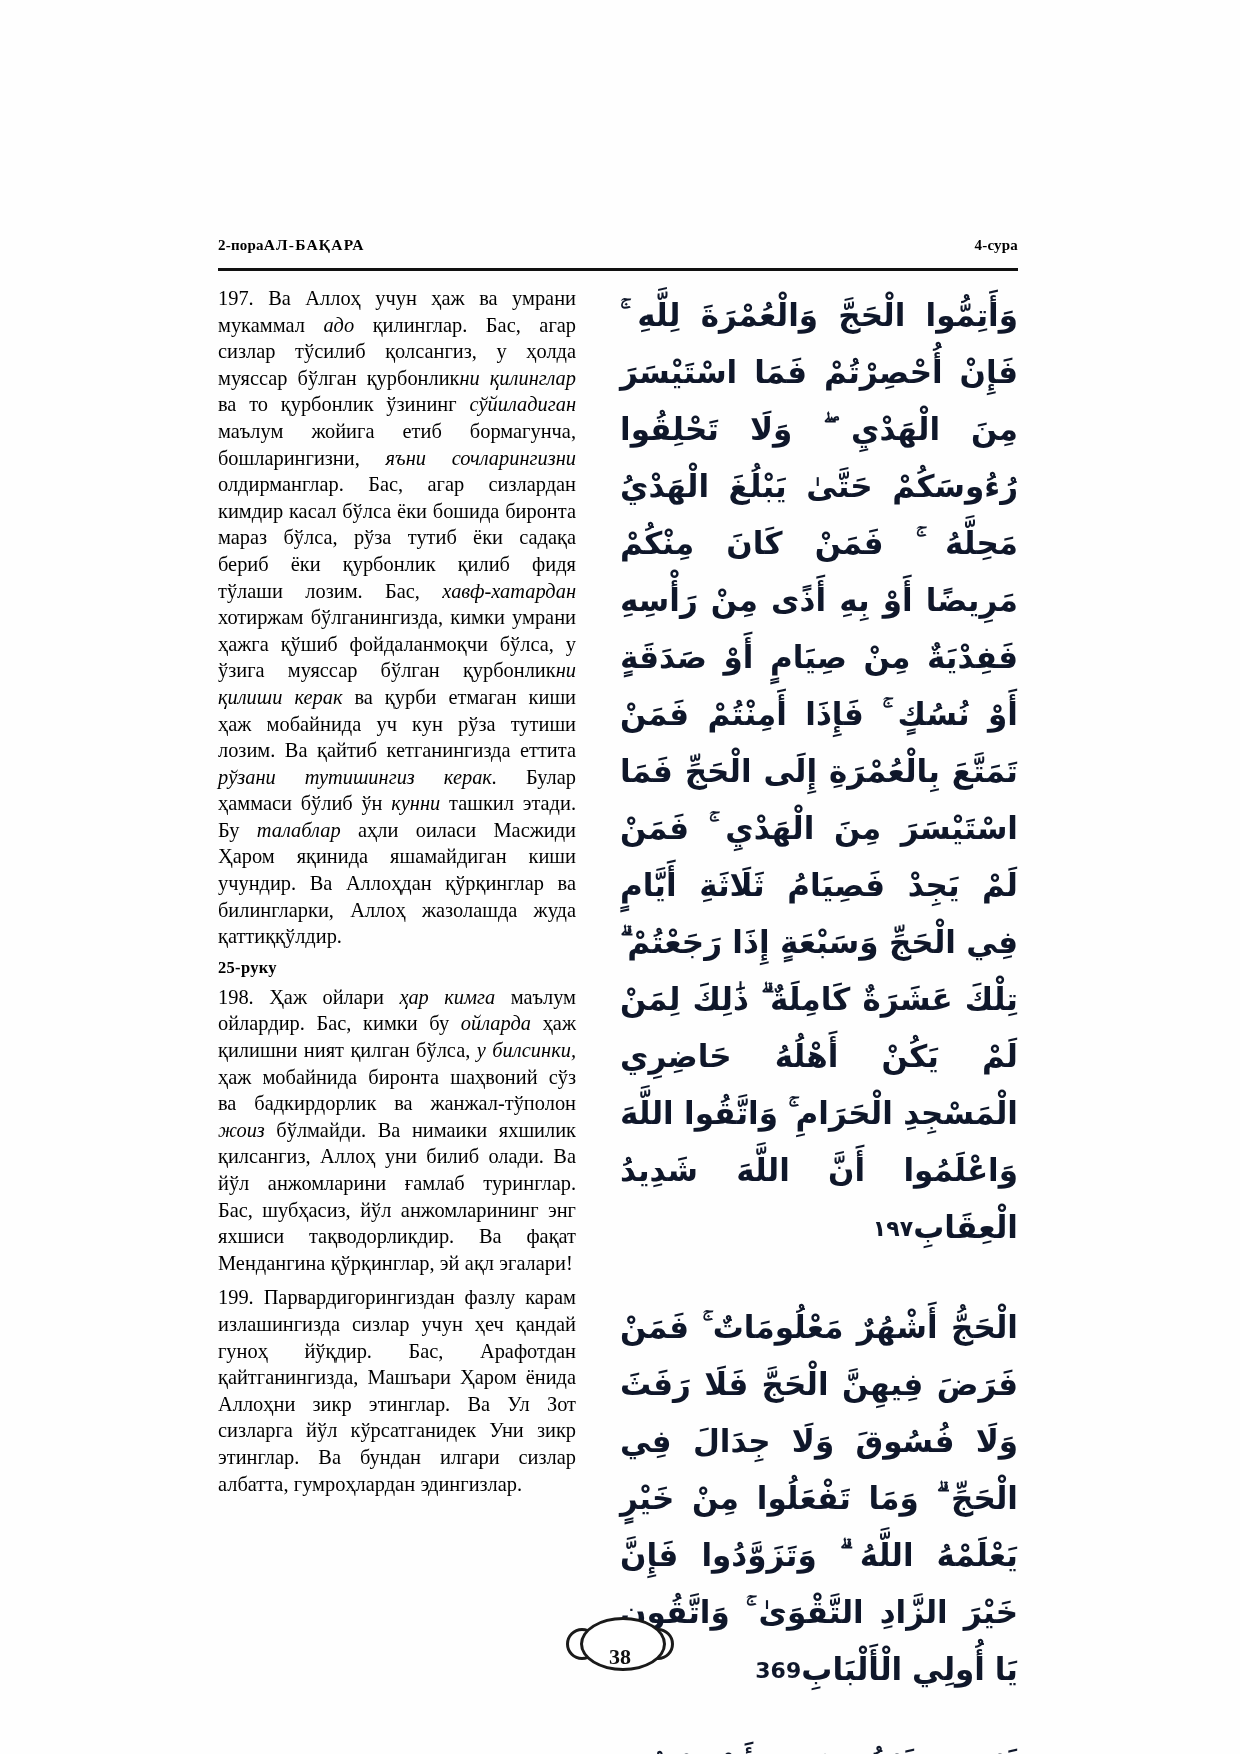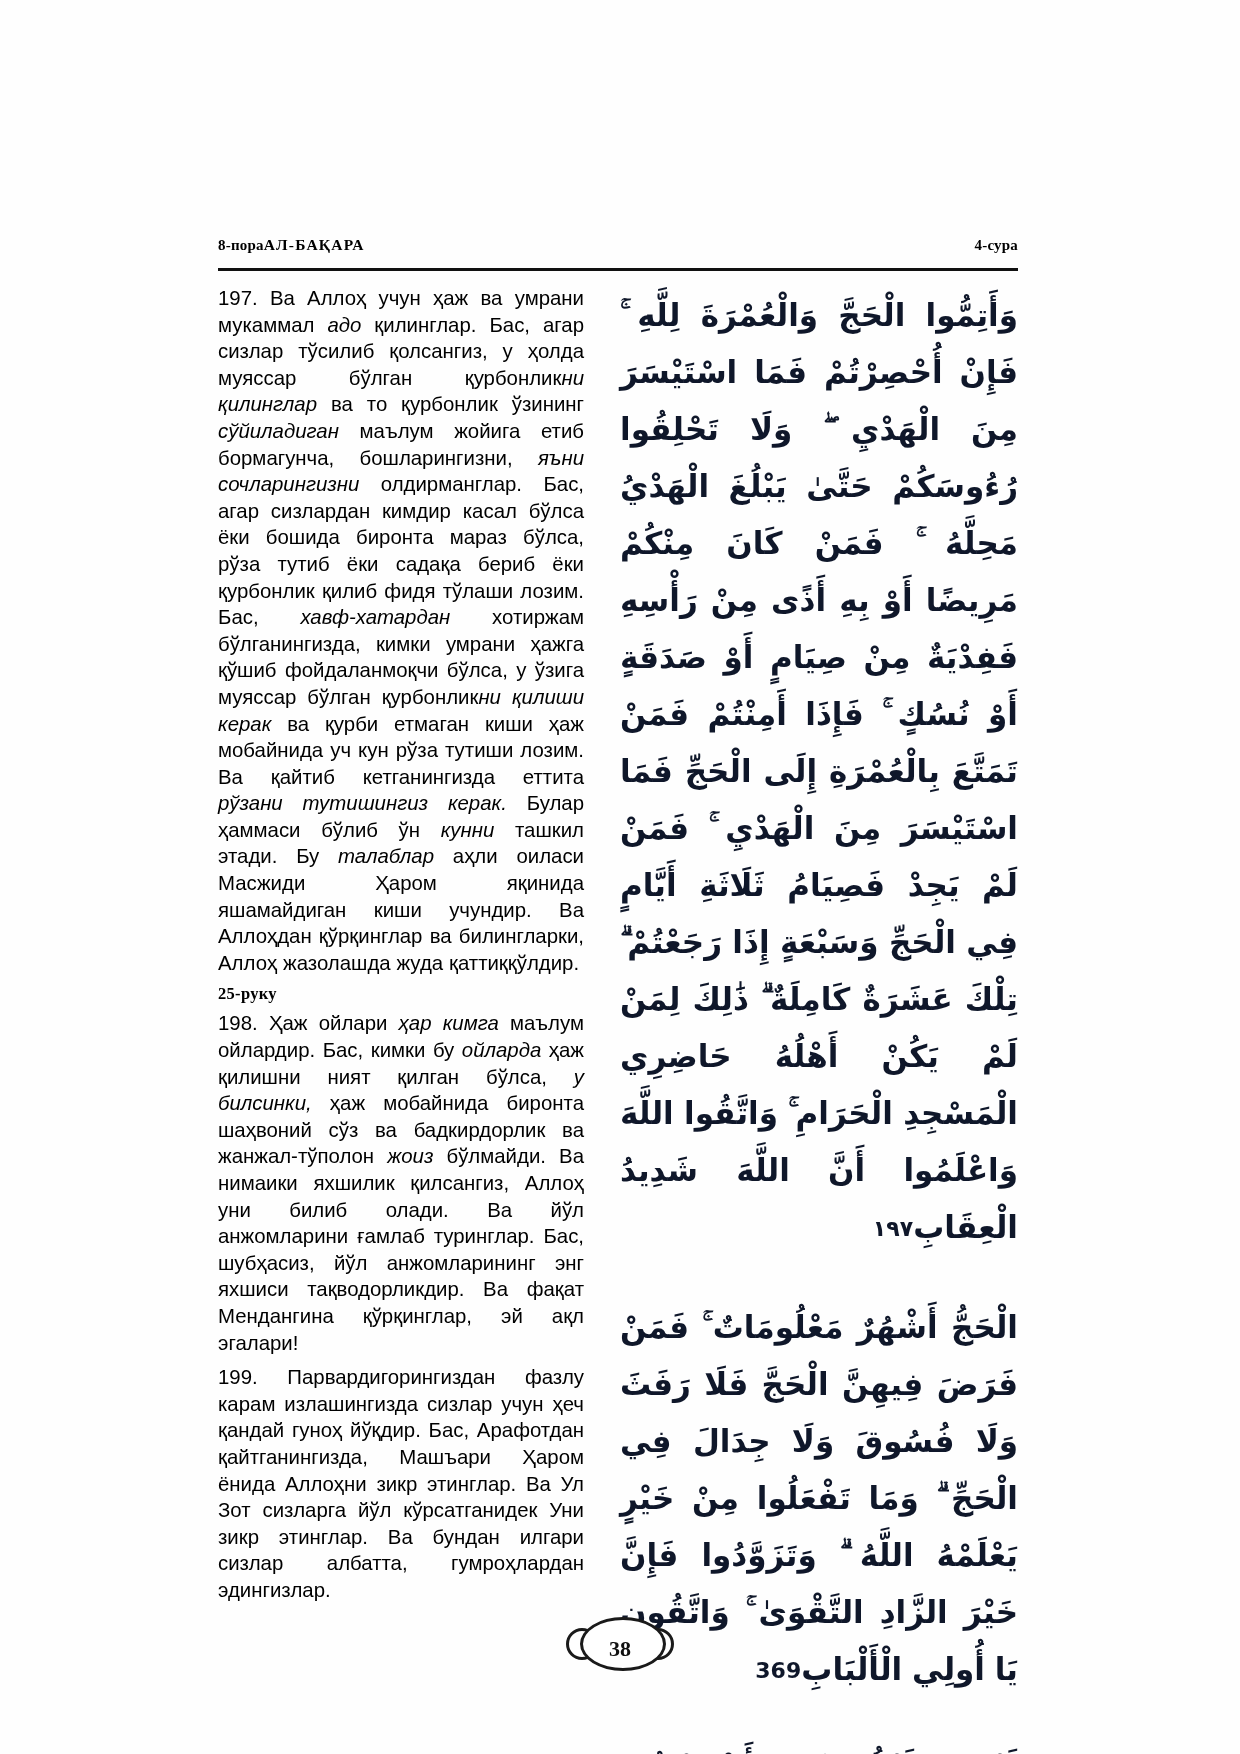--- a/index.html
+++ b/index.html
@@ -70,26 +70,26 @@
 
   .col-right {
     position: absolute;
     left: 402px;
     top: 0;
     width: 398px;
   }
 
   
   .tr-para {
-    font-family: Liberation Sans, sans-serif;
+    font-family: Liberation Serif, serif;
     font-size: 20.4px;
     line-height: 26.6px;
     text-align: justify;
     text-justify: inter-word;
-    margin: 0 4px 8px 0;
+    margin: 0 12px 8px 0;
     hyphens: manual;
     word-spacing: 0.2px;
   }
   .tr-para em { font-style: italic; }
 
   .ruku-head {
     text-align: left;
     font-weight: bold;
     font-size: 16.5px;
     font-family: Liberation Serif, serif;
@@ -155,38 +155,38 @@
     top: 2px;
     width: 80px;
     height: 48px;
     border: 3.5px solid #1a1a1a;
     border-radius: 50% / 50%;
     background: #ffffff;
   }
   .folio-num {
     position: absolute;
     left: 0;
-    top: 8px;
+    top: 16px;
     width: 112px;
     height: 52px;
     line-height: 52px;
     text-align: center;
     font-family: "Liberation Serif", "DejaVu Serif", serif;
     font-weight: bold;
     font-size: 22px;
     color: #111;
   }
 </style>
 </head>
 <body>
 
 <div class="page">
 
   <div class="running-head">
-    <span class="rh-left">8-пора</span>
+    <span class="rh-left">2-пора</span>
     <span class="rh-center">АЛ-БАҚАРА</span>
     <span class="rh-right">4-сура</span>
   </div>
 
   <div class="rule"></div>
 
   <div class="columns">
 
     <div class="col-left">
       <p class="tr-para">197.&nbsp;Ва Аллоҳ учун ҳаж ва умрани мукаммал <em>адо</em> қилинглар. Бас, агар сизлар тўсилиб қолсангиз, у ҳолда муяссар бўлган қурбонлик<em>ни қилинглар</em> ва то қурбонлик ўзининг <em>сўйиладиган</em> маълум жойига етиб бормагунча, бошларингизни, <em>яъни сочларингизни</em> олдирманглар. Бас, агар сизлардан кимдир касал бўлса ёки бошида биронта мараз бўлса, рўза тутиб ёки садақа бериб ёки қурбонлик қилиб фидя тўлаши лозим. Бас, <em>хавф-хатардан</em> хотиржам бўлганингизда, кимки умрани ҳажга қўшиб фойдаланмоқчи бўлса, у ўзига муяссар бўлган қурбонлик<em>ни қилиши керак</em> ва қурби етмаган киши ҳаж мобайнида уч кун рўза тутиши лозим. Ва қайтиб кетганингизда еттита <em>рўзани тутишингиз керак.</em> Булар ҳаммаси бўлиб ўн <em>кунни</em> ташкил этади. Бу <em>талаблар</em> аҳли оиласи Масжиди Ҳаром яқинида яшамайдиган киши учундир. Ва Аллоҳдан қўрқинглар ва билингларки, Аллоҳ жазолашда жуда қаттиққўлдир.</p>

